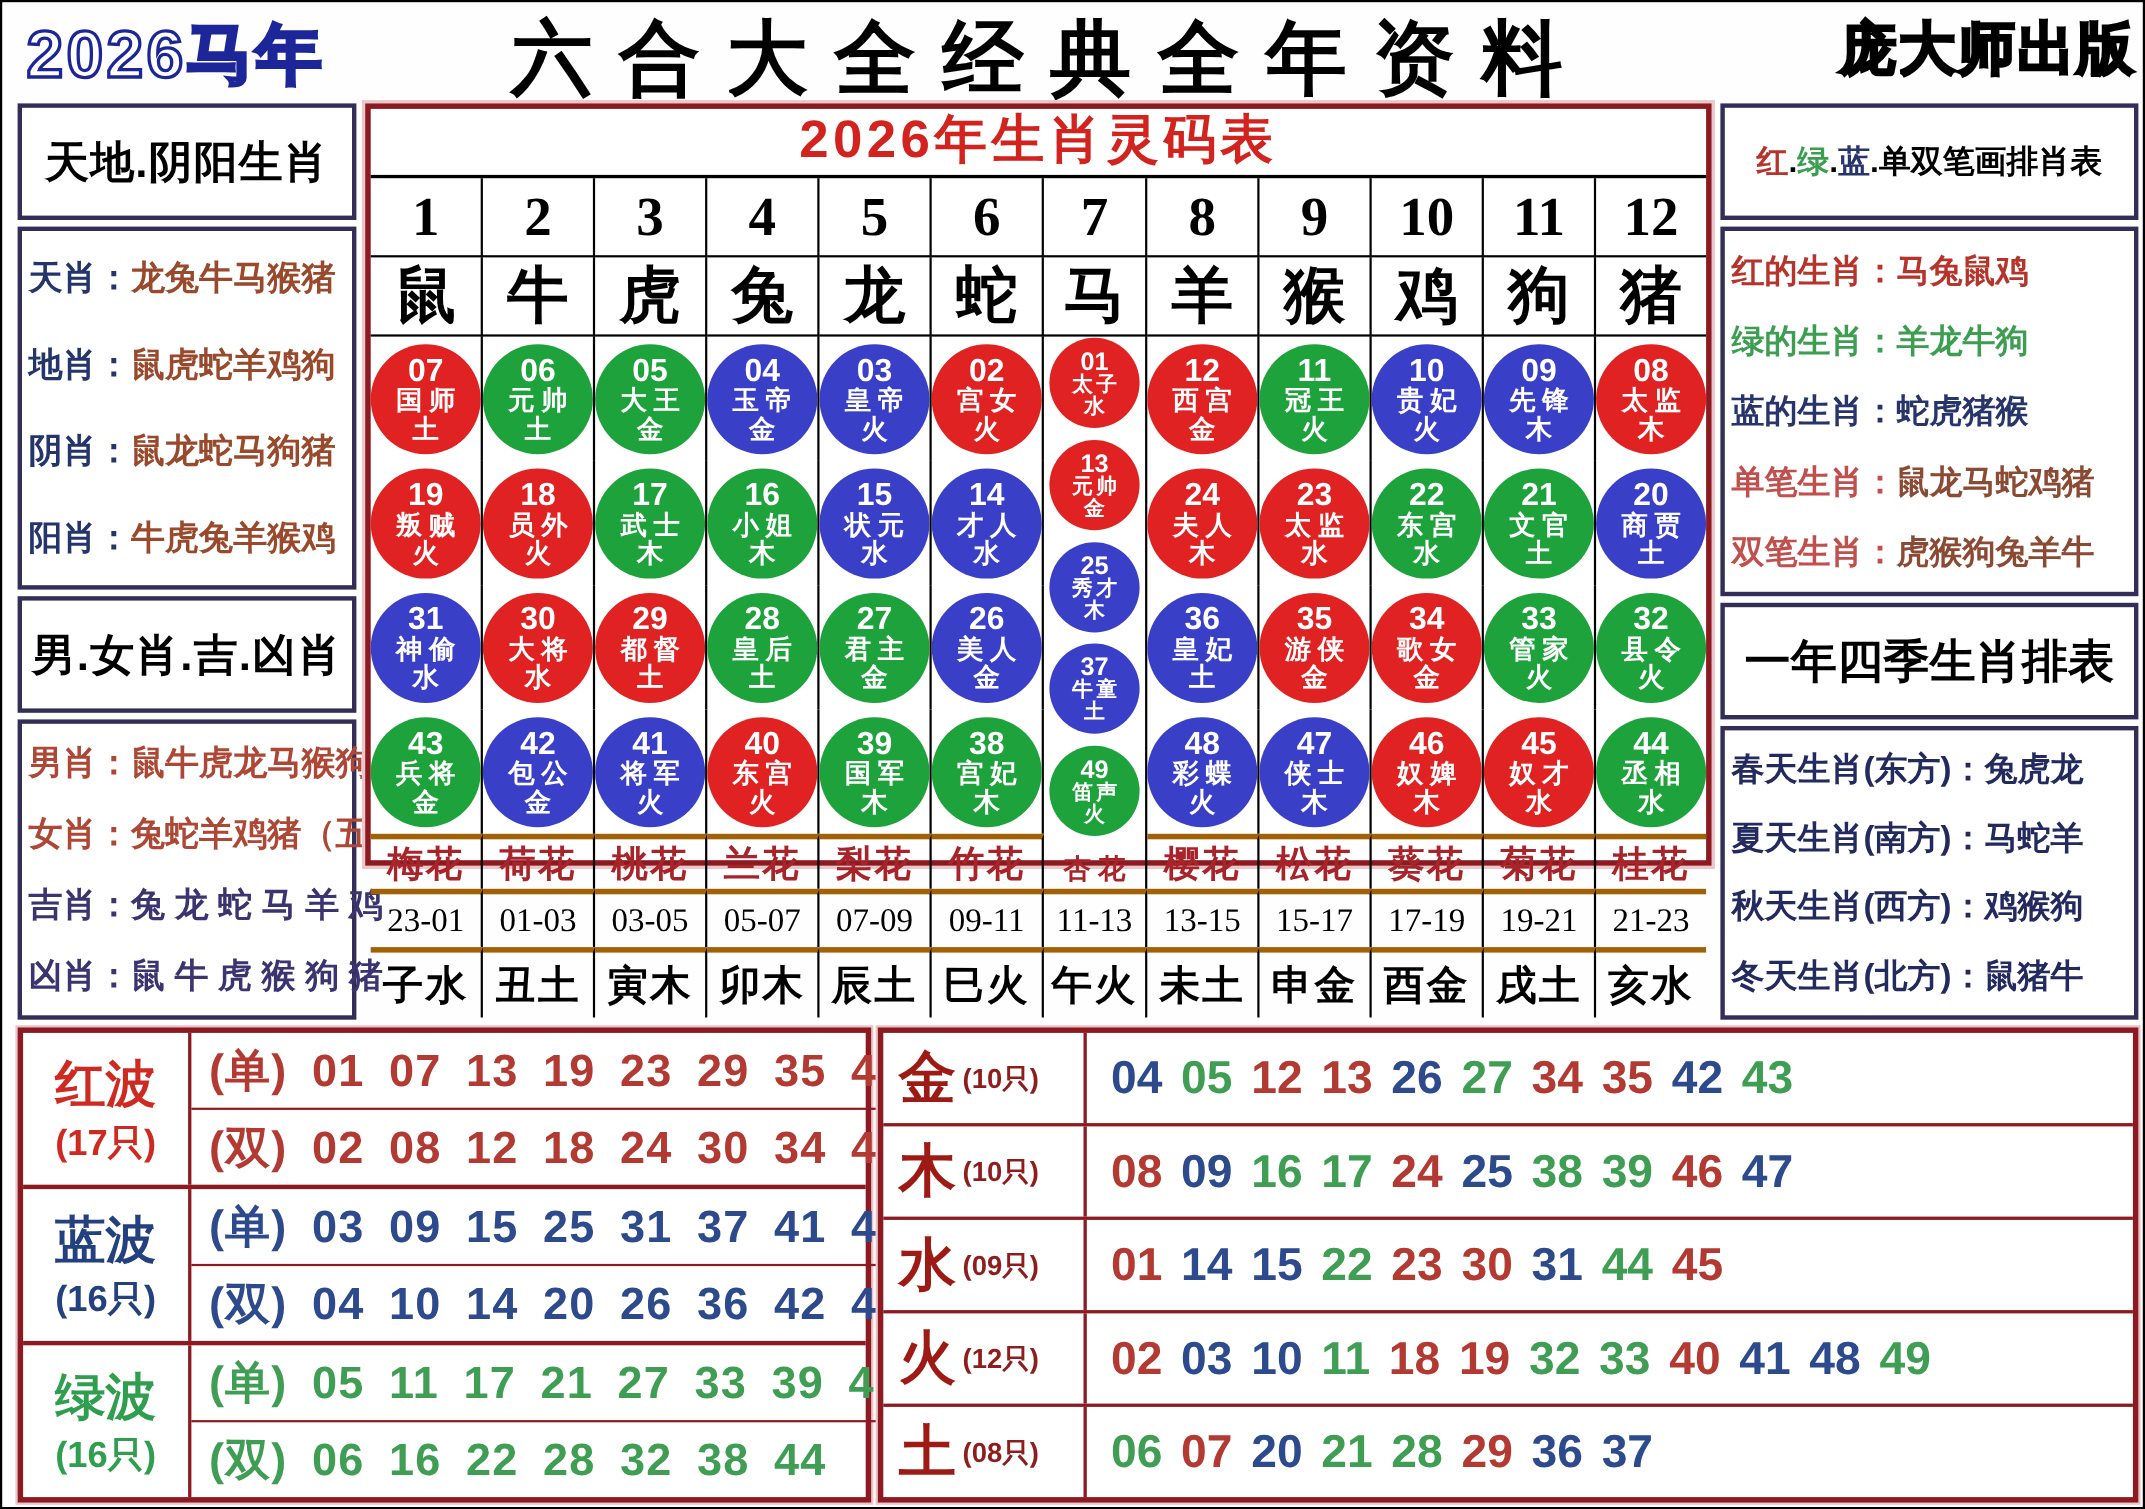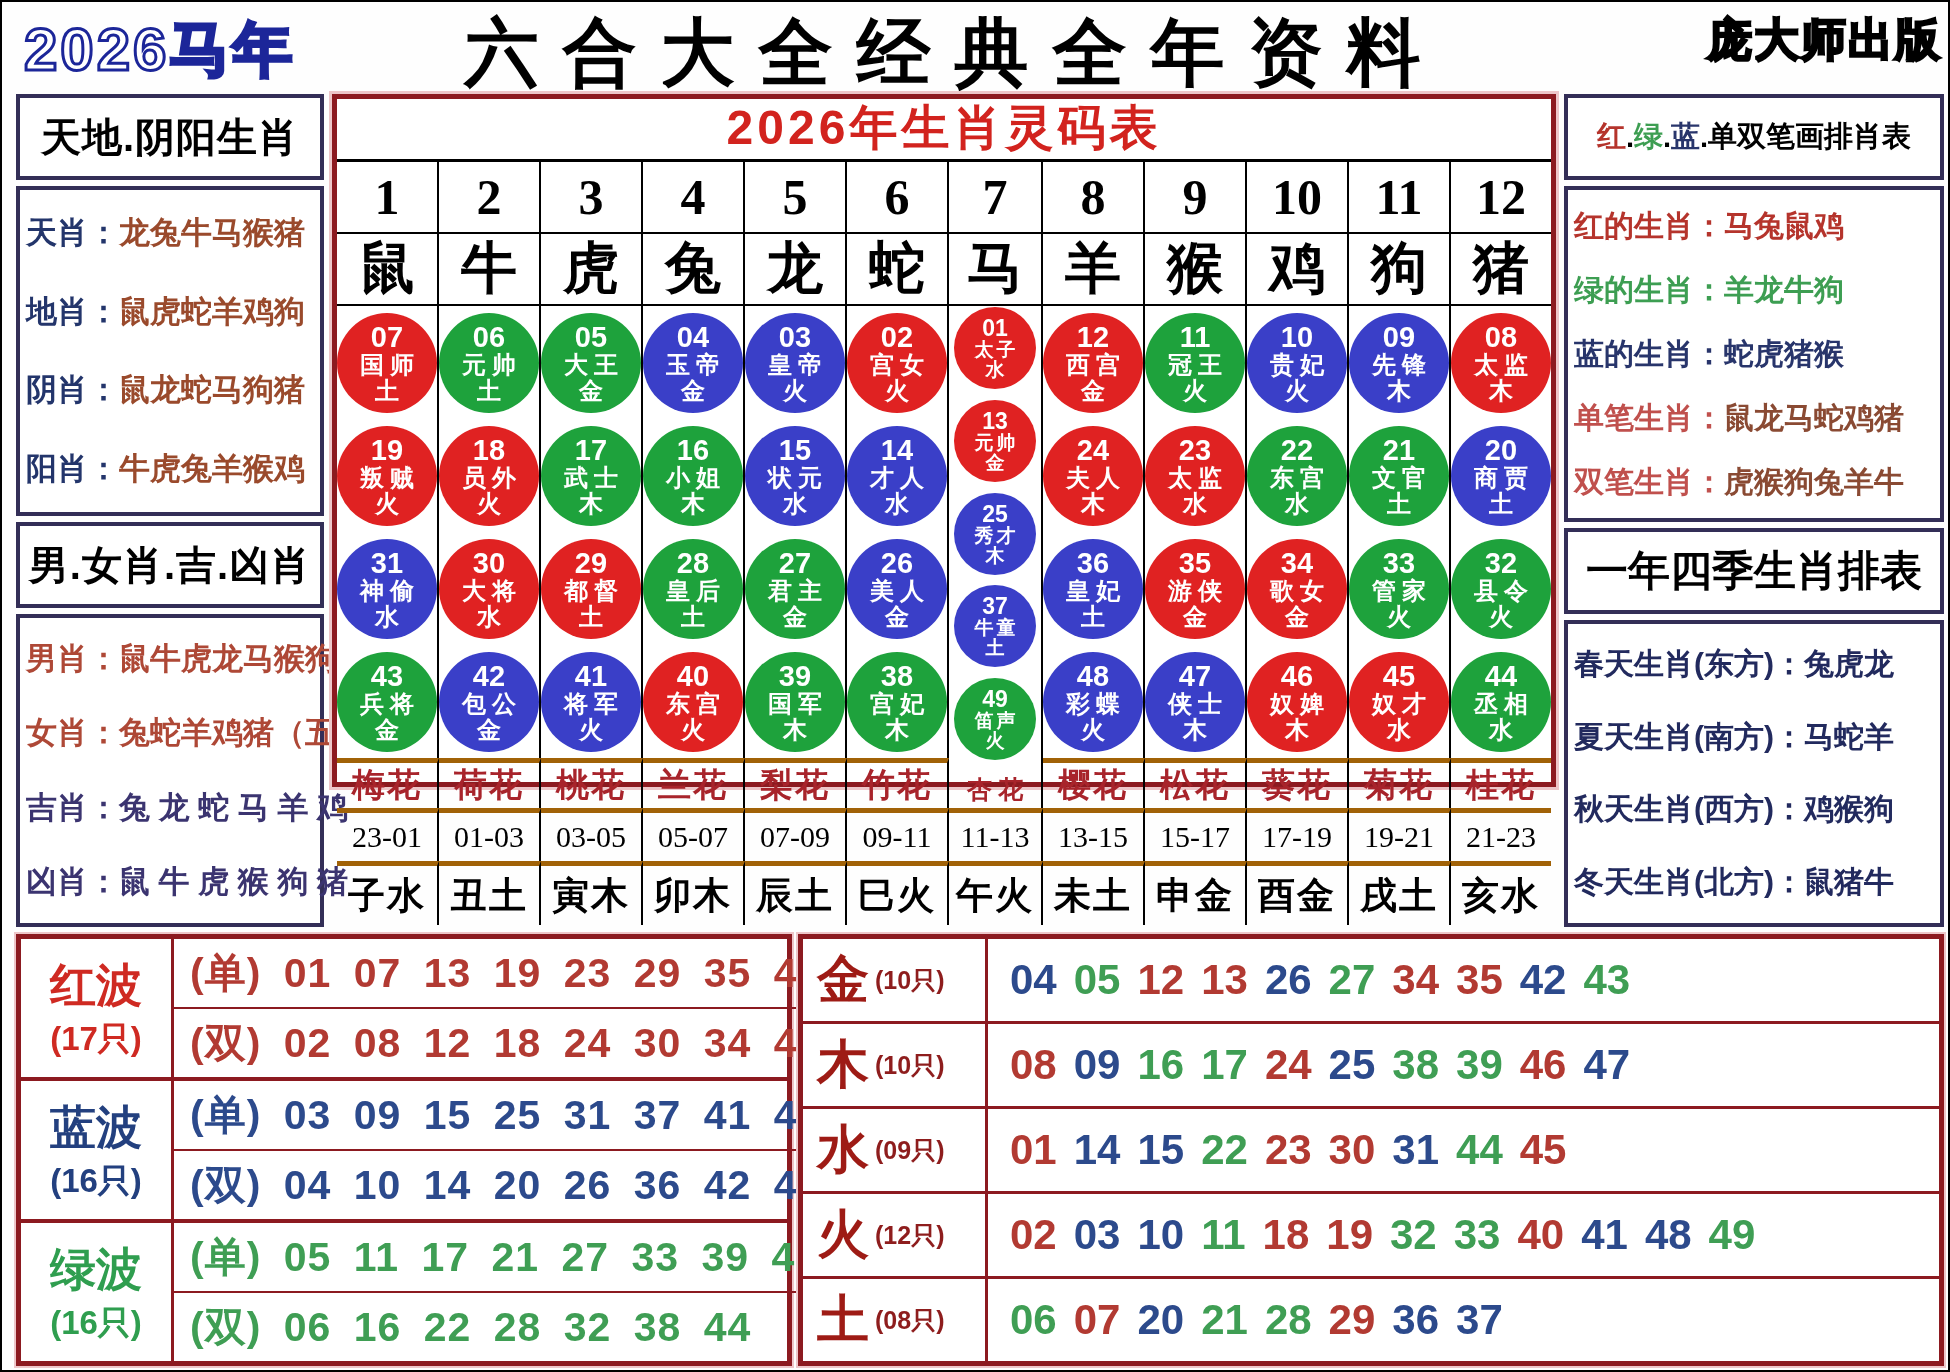--- a/index.html
+++ b/index.html
@@ -3,27 +3,27 @@
 <meta charset="utf-8">
 <style>
   html,body{margin:0;padding:0;background:#888;}
   #page{position:relative;width:1950px;height:1372px;background:#fefefe;border:2px solid #000;
         box-sizing:border-box;font-family:"Liberation Sans","DejaVu Sans",sans-serif;overflow:hidden;}
   
   .hdr-year{position:absolute;left:22px;top:8px;font-size:60px;font-weight:900;letter-spacing:3px;
             color:#fff;-webkit-text-stroke:3px #1c2699;text-shadow:0 0 1px #1c2699;}
   .hdr-main{position:absolute;left:360px;top:2px;width:1185px;text-align:center;font-size:74px;
             font-weight:900;color:#000;letter-spacing:24px;font-family:"Liberation Serif","DejaVu Serif",serif;}
-  .hdr-pub{position:absolute;right:6px;top:8px;font-size:45px;font-weight:900;letter-spacing:2px;
+  .hdr-pub{position:absolute;right:6px;top:8px;font-size:52px;font-weight:900;letter-spacing:2px;
            color:#0f766e;-webkit-text-stroke:2.5px #000;}
   
   .navybox{border:4px solid #332e57;background:#fff;box-sizing:border-box;}
   .left-panel{position:absolute;left:14px;top:92px;width:308px;height:833px;display:flex;flex-direction:column;}
   .right-panel{position:absolute;left:1562px;top:92px;width:380px;height:833px;display:flex;flex-direction:column;}
-  .sec-title{height:86px;display:flex;align-items:center;justify-content:center;font-weight:900;color:#000;}
+  .sec-title{height:106px;display:flex;align-items:center;justify-content:center;font-weight:900;color:#000;}
   .left-panel .sec-title{font-size:40px;letter-spacing:1px;}
   .rows-box{display:flex;flex-direction:column;justify-content:space-around;padding:4px 6px;}
   .lp-row{white-space:nowrap;font-weight:900;font-size:31px;letter-spacing:0px;}
   .lp-row .lbl{color:#23356b;}
   .lp-row .val{color:#9a4a2c;}
   .lp-row.red .lbl,.lp-row.red .val{color:#ae4836;}
   .lp-row.navy .lbl,.lp-row.navy .val{color:#3b3470;}
   .gap{height:6px;flex:none;}
   .rp-row{white-space:nowrap;font-weight:900;font-size:30px;}
   .rp-row.cred{color:#b5342c;} .rp-row.cgreen{color:#3d9e52;} .rp-row.cblue{color:#28356b;}

